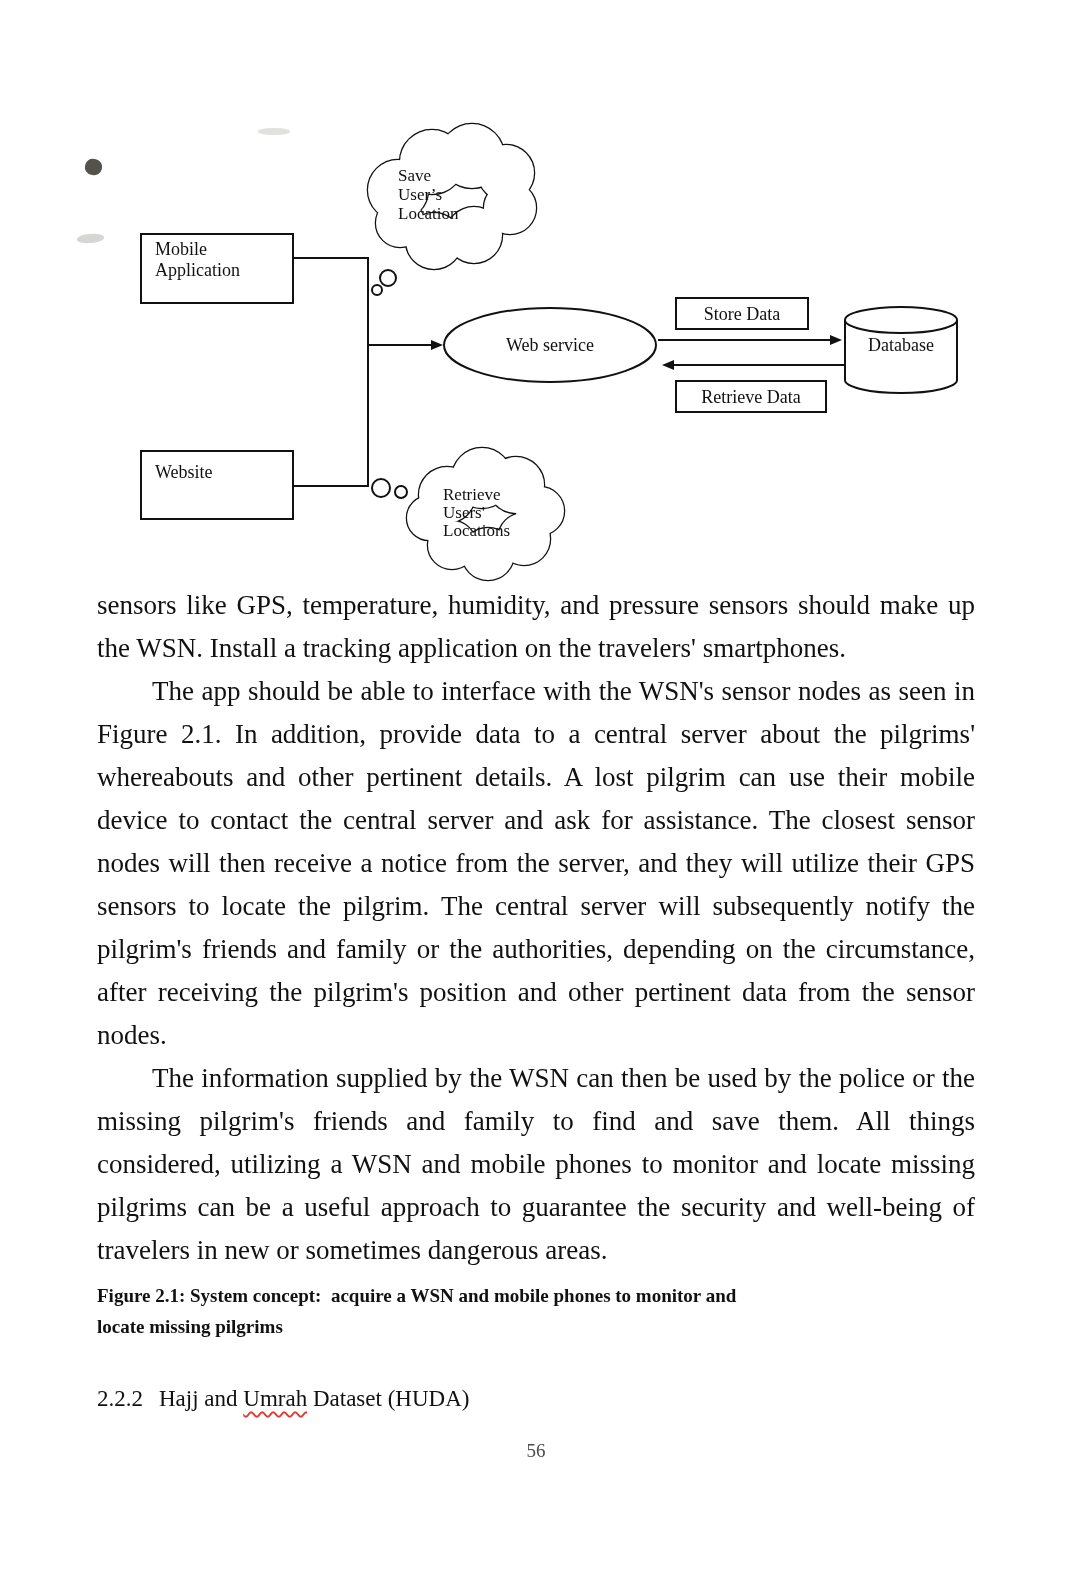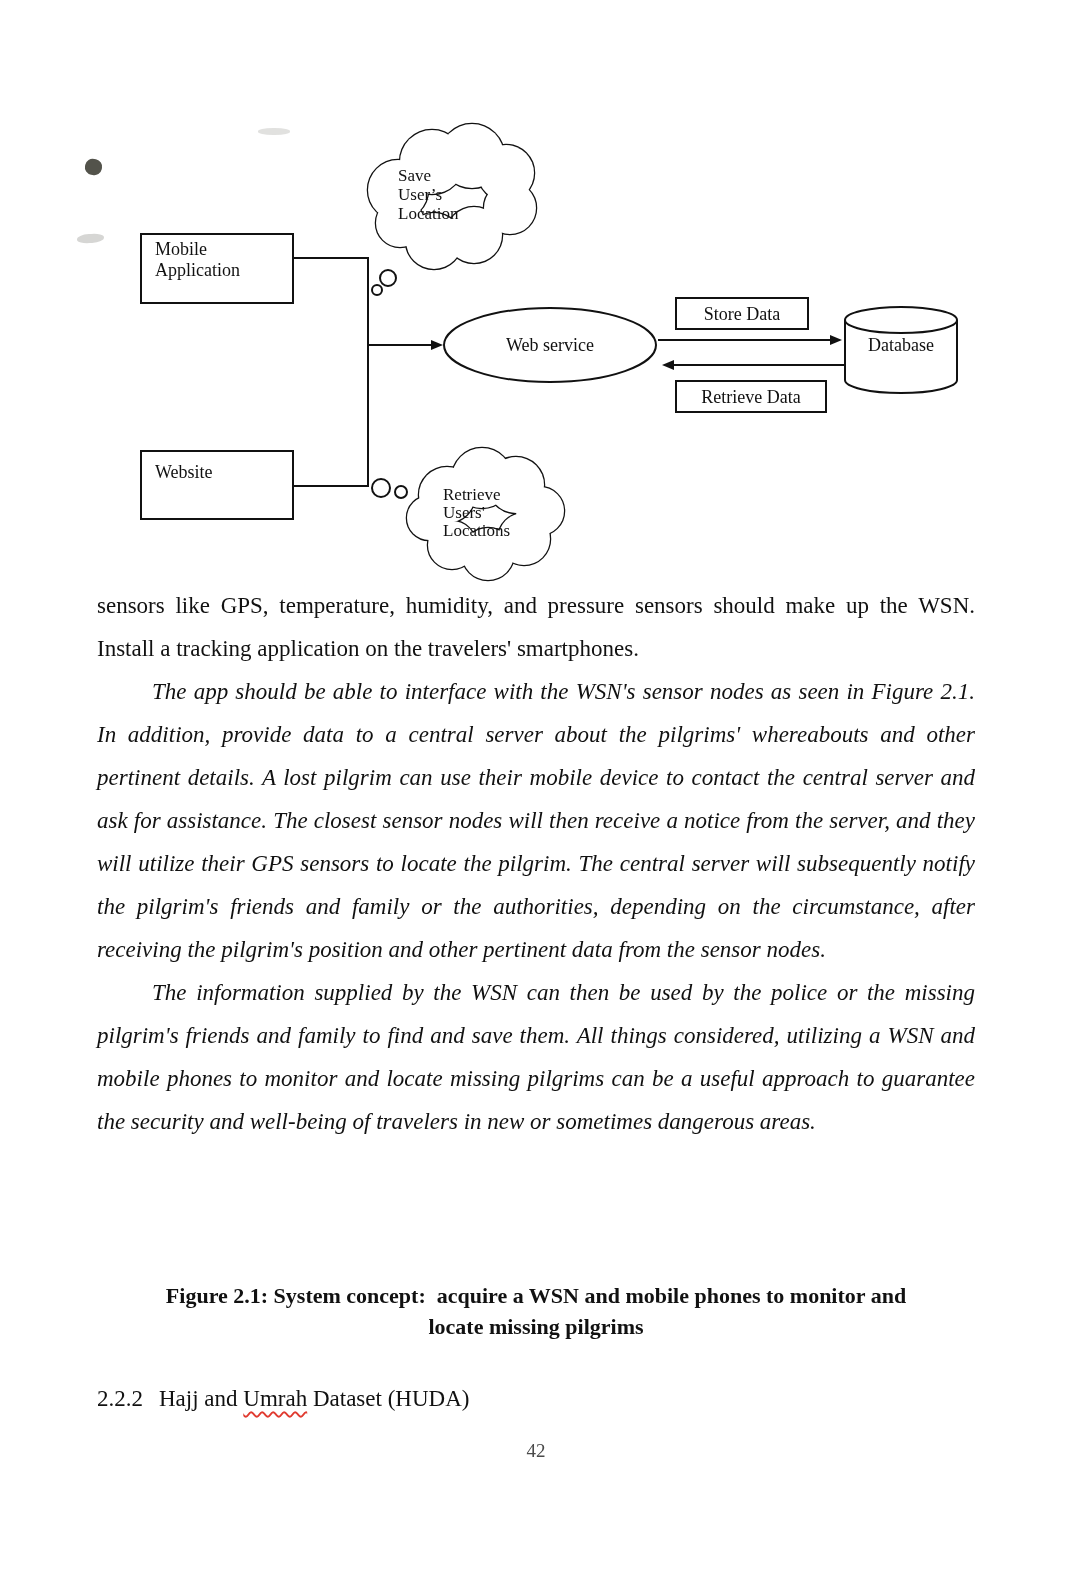--- a/index.html
+++ b/index.html
@@ -14,28 +14,28 @@
     margin-top:48px;
   }
   
   .diagram{position:absolute;left:0;top:70px;width:1072px;height:470px;}
   .diagram text{font-family:"Liberation Serif", serif;fill:#111;}
   .dlabel{font-size:18px;}
   .clabel{font-size:17px;}
   
   .content{
     position:absolute;left:97px;top:536px;width:878px;
-    font-size:23px;line-height:43px;text-align:justify;
+    font-size:27px;line-height:43px;text-align:justify;
   }
   .content p{margin:0;}
-  .content p.indent{text-indent:55px;font-style:italic;}
+  .content p.indent{text-indent:55px;}
   
   .caption{
     position:absolute;left:97px;top:1232px;width:878px;
-    font-weight:bold;font-size:22px;line-height:31px;text-align:center;
+    font-weight:bold;font-size:19px;line-height:31px;
   }
   .caption .cap-line{white-space:pre-wrap;}
   
   .heading{
     position:absolute;left:97px;top:1338px;width:878px;
     font-weight:normal;font-size:23px;
   }
   .heading .h-num{margin-right:16px;}
   .squiggle{
     text-decoration:underline;
@@ -167,16 +167,16 @@
 
   <div class="caption">
     <div class="cap-line">Figure 2.1: System concept:  acquire a WSN and mobile phones to monitor and</div>
     <div class="cap-line">locate missing pilgrims</div>
   </div>
 
   <div class="heading">
     <span class="h-num">2.2.2</span><span>Hajj and </span><span class="squiggle">Umrah</span><span> Dataset (HUDA)</span>
   </div>
 
-  <div class="page-number">42</div>
+  <div class="page-number">56</div>
 
 
 </div>
 
 </body></html>

